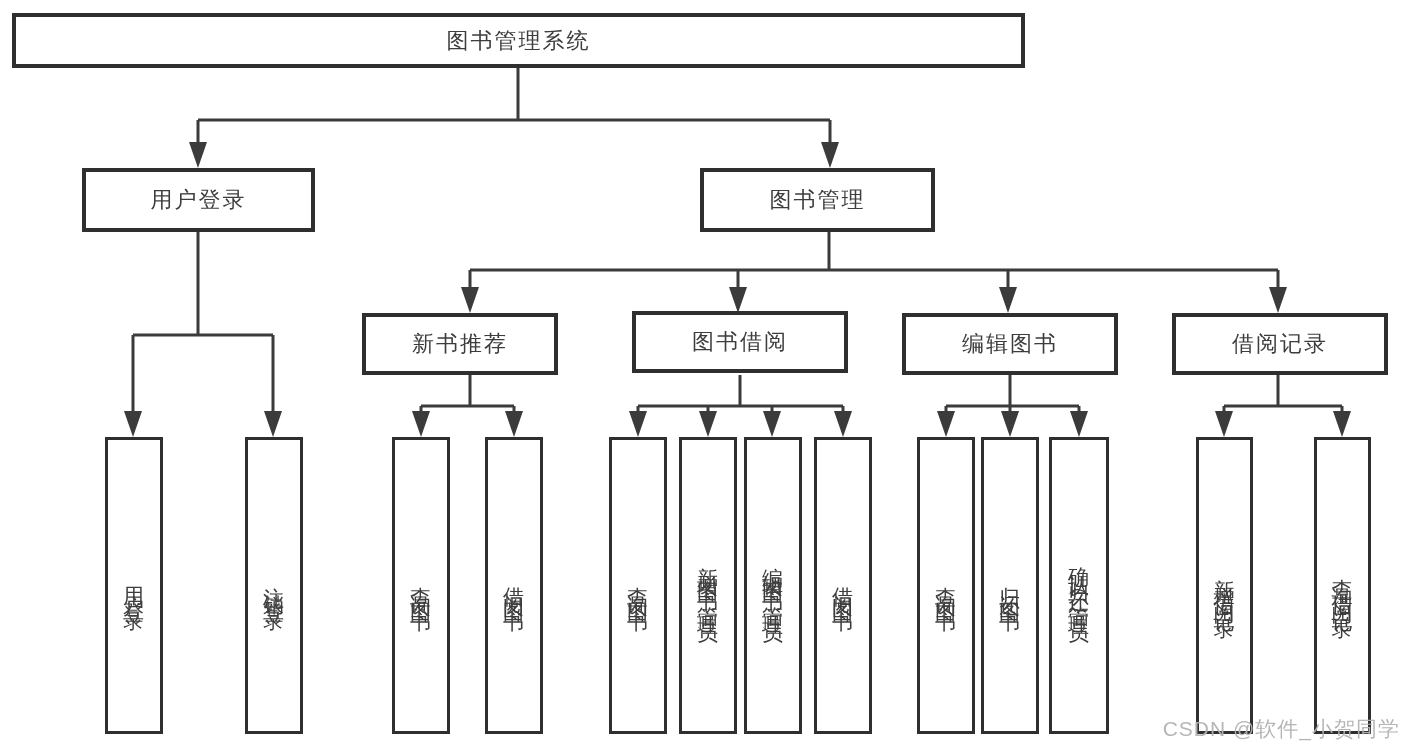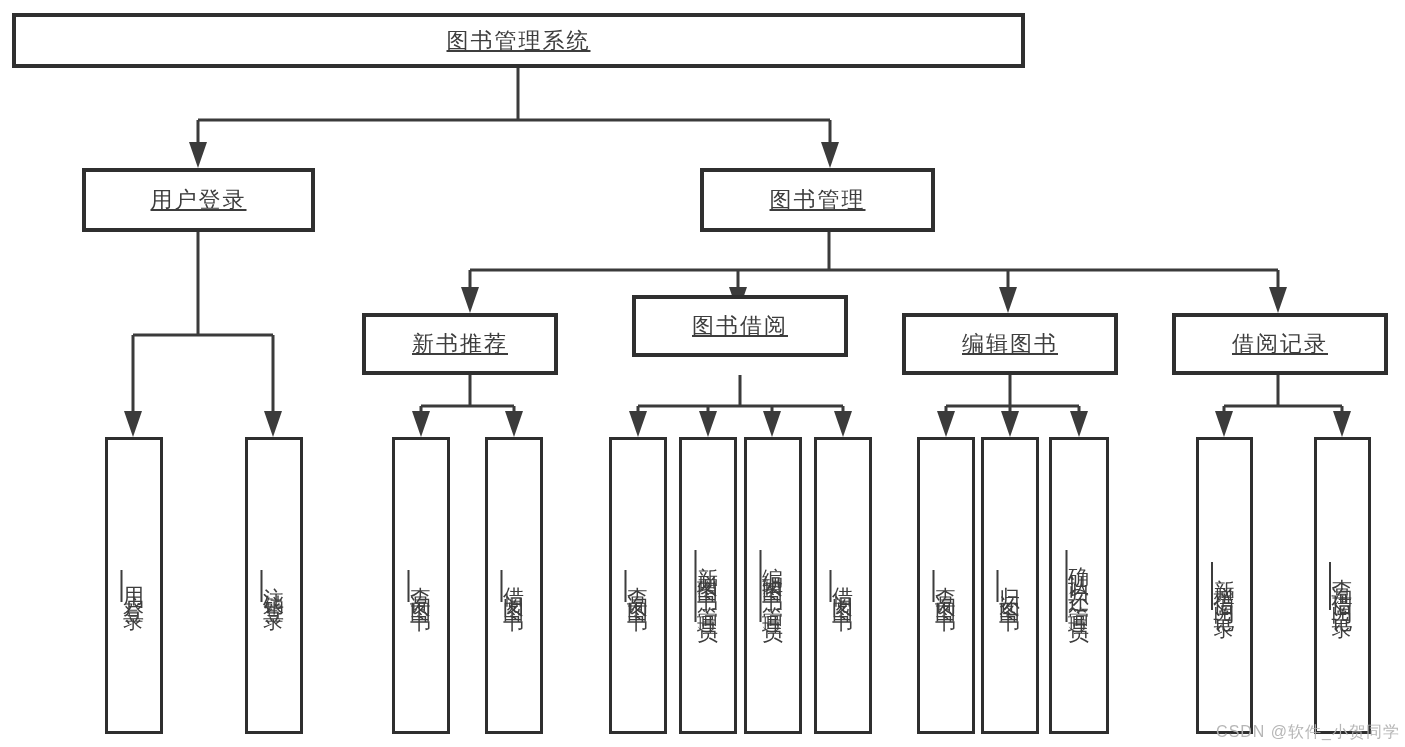--- a/index.html
+++ b/index.html
@@ -3,29 +3,29 @@
 <meta charset="utf-8">
 <style>
   html,body{margin:0;padding:0;background:#ffffff;}
   body{width:1405px;height:747px;overflow:hidden;font-family:"Liberation Sans",sans-serif;}
   .canvas{position:relative;width:1405px;height:747px;background:#ffffff;}
   .wires{position:absolute;left:0;top:0;}
   .node{
     position:absolute;box-sizing:border-box;background:#ffffff;
     border:4px solid #2f2f2f;color:#3d3d3d;
     display:flex;align-items:center;justify-content:center;
-    font-size:22px;letter-spacing:2px;white-space:nowrap;text-decoration:underline;
+    font-size:22px;letter-spacing:2px;white-space:nowrap;
   }
   .leaf{
     border-width:3px;font-size:21px;letter-spacing:8px;line-height:1;
     writing-mode:vertical-rl;text-orientation:mixed;white-space:normal;
   }
   .watermark{
     position:absolute;right:5px;bottom:4px;z-index:5;
-    color:rgba(178,178,178,0.95);font-size:16px;letter-spacing:1px;
+    color:rgba(178,178,178,0.95);font-size:21px;letter-spacing:1px;
   }
 </style>
 </head>
 <body>
 
 <div class="canvas">
 
   <svg class="wires" width="1405" height="747" viewBox="0 0 1405 747">
     <g stroke="#3b3b3b" stroke-width="3" fill="none">
       <path d="M518 68 V120 M198 120 H830 M198 120 V147 M830 120 V147"></path>
@@ -58,21 +58,21 @@
       <polygon points="1333,411 1351,411 1342,437"></polygon>
     </g>
   </svg>
 
   <div class="node" style="left:12px;top:13px;width:1013px;height:55px">图书管理系统</div>
 
   <div class="node" style="left:82px;top:168px;width:233px;height:64px">用户登录</div>
   <div class="node" style="left:700px;top:168px;width:235px;height:64px">图书管理</div>
 
   <div class="node" style="left:362px;top:313px;width:196px;height:62px">新书推荐</div>
-  <div class="node" style="left:632px;top:295px;width:216px;height:62px">图书借阅</div>
+  <div class="node" style="left:632px;top:311px;width:216px;height:62px">图书借阅</div>
   <div class="node" style="left:902px;top:313px;width:216px;height:62px">编辑图书</div>
   <div class="node" style="left:1172px;top:313px;width:216px;height:62px">借阅记录</div>
 
   <div class="node leaf" style="left:105px;top:437px;width:58px;height:297px">用户登录</div>
   <div class="node leaf" style="left:245px;top:437px;width:58px;height:297px">注销登录</div>
   <div class="node leaf" style="left:392px;top:437px;width:58px;height:297px">查询图书</div>
   <div class="node leaf" style="left:485px;top:437px;width:58px;height:297px">借阅图书</div>
   <div class="node leaf" style="left:609px;top:437px;width:58px;height:297px">查询图书</div>
   <div class="node leaf" style="left:679px;top:437px;width:58px;height:297px">新增图书（管理员）</div>
   <div class="node leaf" style="left:744px;top:437px;width:58px;height:297px">编辑图书（管理员）</div>

